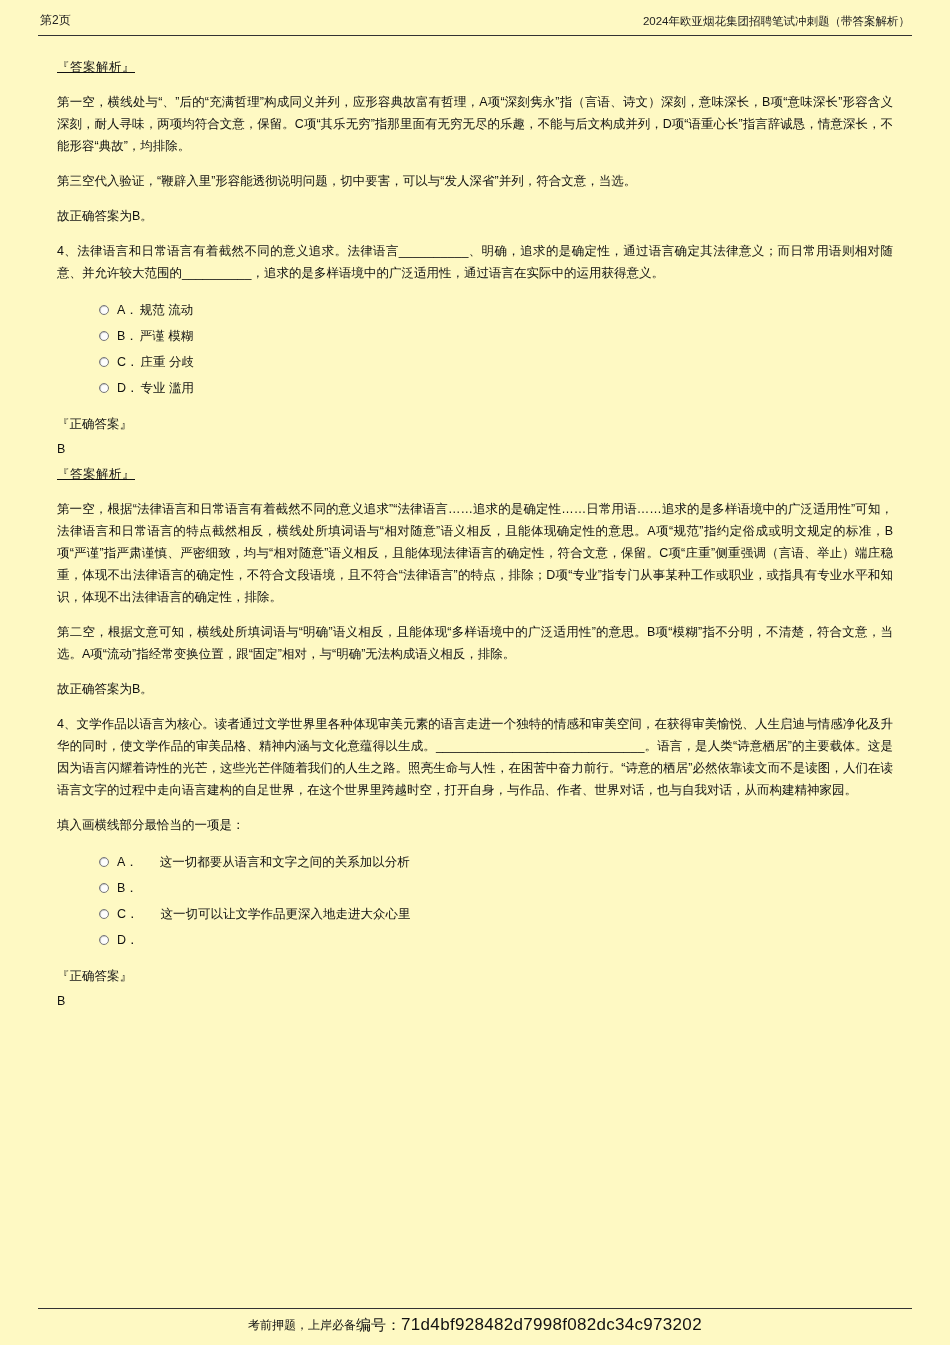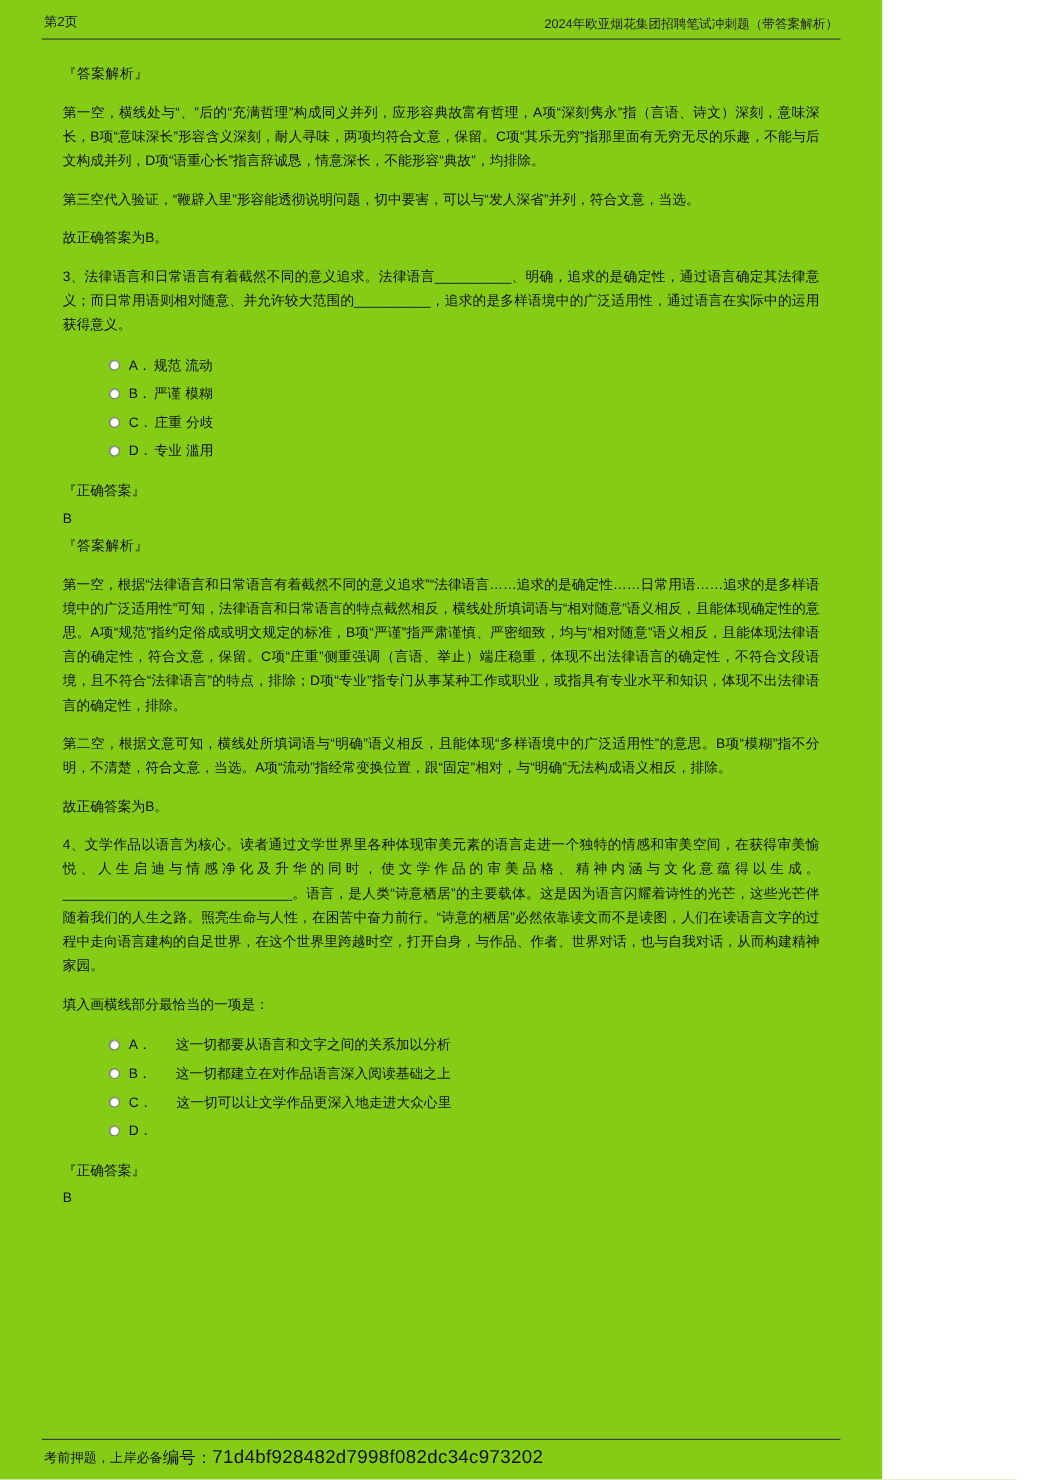--- a/index.html
+++ b/index.html
@@ -1,21 +1,21 @@
 <!DOCTYPE html>
 <html><head>
 <meta charset="utf-8">
 <style>
   * { box-sizing: border-box; }
   html, body { margin: 0; padding: 0; background: #ffffff; }
   .page {
     position: relative;
-    width: 802px;
+    width: 950px;
     height: 1345px;
-    background: #84cc16;
+    background: #fef9c3;
     font-family: "Liberation Sans", "DejaVu Sans", sans-serif;
     color: #111;
     overflow: hidden;
   }
   .header {
     display: flex;
     justify-content: space-between;
     align-items: flex-end;
     padding: 12px 40px 4px 40px;
     font-size: 11.5px;
@@ -27,21 +27,21 @@
     margin: 2px 38px 0 38px;
   }
   .content {
     padding: 20px 57px 0 57px;
     font-size: 12.5px;
     line-height: 22px;
     text-align: justify;
   }
   .content p { margin: 0 0 13px 0; }
   .content p.tight { margin: 0 0 3px 0; }
-  .section-label { letter-spacing: 0.5px; }
+  .section-label { letter-spacing: 0.5px; text-decoration: underline; }
   .stem { margin-top: 4px; }
   .options { margin: 2px 0 12px 42px; }
   .option {
     display: flex;
     align-items: center;
     height: 26px;
   }
   .radio {
     display: inline-block;
     width: 10px;
@@ -62,21 +62,21 @@
     right: 38px;
     bottom: 36px;
     border-top: 1.5px solid #333;
   }
   .footer {
     position: absolute;
     left: 40px;
     right: 40px;
     bottom: 10px;
     display: flex;
-    justify-content: flex-start;
+    justify-content: center;
     align-items: center;
     font-size: 12px;
     color: #111;
   }
   .enc-label { font-size: 15px; }
   .enc-id { font-weight: 400; font-size: 17px; letter-spacing: 0.3px; }
 </style>
 </head>
 <body>
 
@@ -88,21 +88,21 @@
   </div>
   <div class="header-rule"></div>
 
   <div class="content">
 
     <p class="section-label">『答案解析』</p>
     <p>第一空，横线处与“、”后的“充满哲理”构成同义并列，应形容典故富有哲理，A项“深刻隽永”指（言语、诗文）深刻，意味深长，B项“意味深长”形容含义深刻，耐人寻味，两项均符合文意，保留。C项“其乐无穷”指那里面有无穷无尽的乐趣，不能与后文构成并列，D项“语重心长”指言辞诚恳，情意深长，不能形容“典故”，均排除。</p>
     <p>第三空代入验证，“鞭辟入里”形容能透彻说明问题，切中要害，可以与“发人深省”并列，符合文意，当选。</p>
     <p>故正确答案为B。</p>
 
-    <p class="stem">3、法律语言和日常语言有着截然不同的意义追求。法律语言__________、明确，追求的是确定性，通过语言确定其法律意义；而日常用语则相对随意、并允许较大范围的__________，追求的是多样语境中的广泛适用性，通过语言在实际中的运用获得意义。</p>
+    <p class="stem">4、法律语言和日常语言有着截然不同的意义追求。法律语言__________、明确，追求的是确定性，通过语言确定其法律意义；而日常用语则相对随意、并允许较大范围的__________，追求的是多样语境中的广泛适用性，通过语言在实际中的运用获得意义。</p>
 
     <div class="options">
       <div class="option">
         <span class="radio"></span>
         <span class="opt-label">A．</span>
         <span class="opt-text-q3">规范 流动</span>
       </div>
       <div class="option">
         <span class="radio"></span>
         <span class="opt-label">B．</span>
@@ -132,21 +132,20 @@
 
     <div class="options">
       <div class="option">
         <span class="radio"></span>
         <span class="opt-label">A．</span>
         <span class="opt-text-q4">这一切都要从语言和文字之间的关系加以分析</span>
       </div>
       <div class="option">
         <span class="radio"></span>
         <span class="opt-label">B．</span>
-        <span class="opt-text-q4">这一切都建立在对作品语言深入阅读基础之上</span>
       </div>
       <div class="option">
         <span class="radio"></span>
         <span class="opt-label">C．</span>
         <span class="opt-text-q4">这一切可以让文学作品更深入地走进大众心里</span>
       </div>
       <div class="option">
         <span class="radio"></span>
         <span class="opt-label">D．</span>
       </div>

